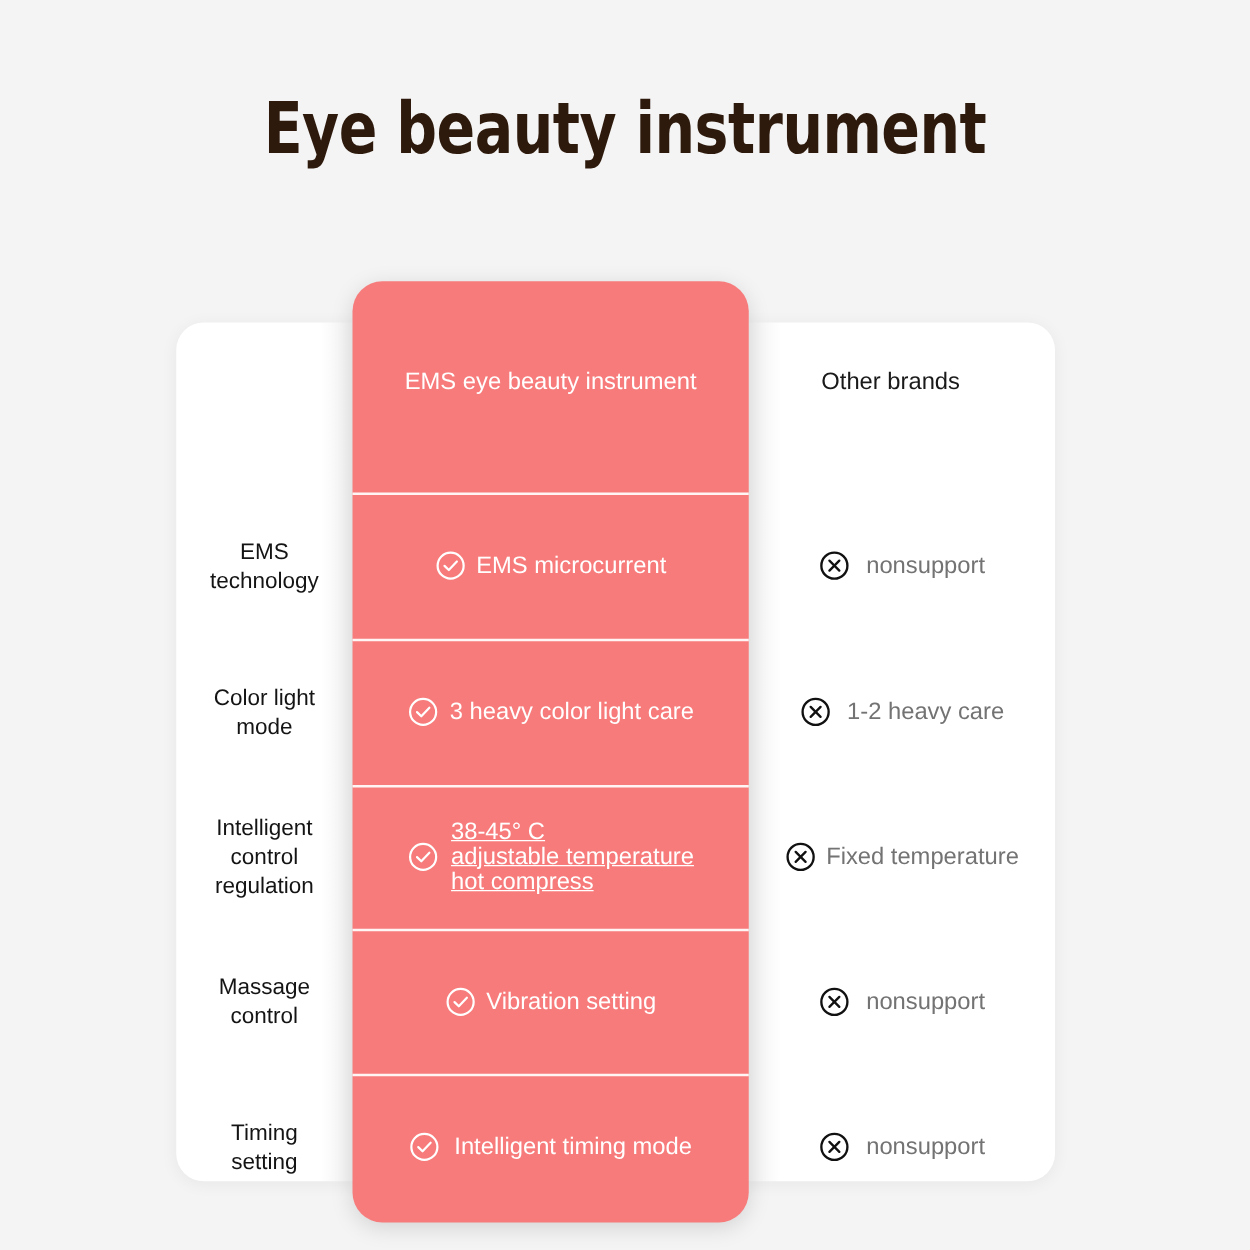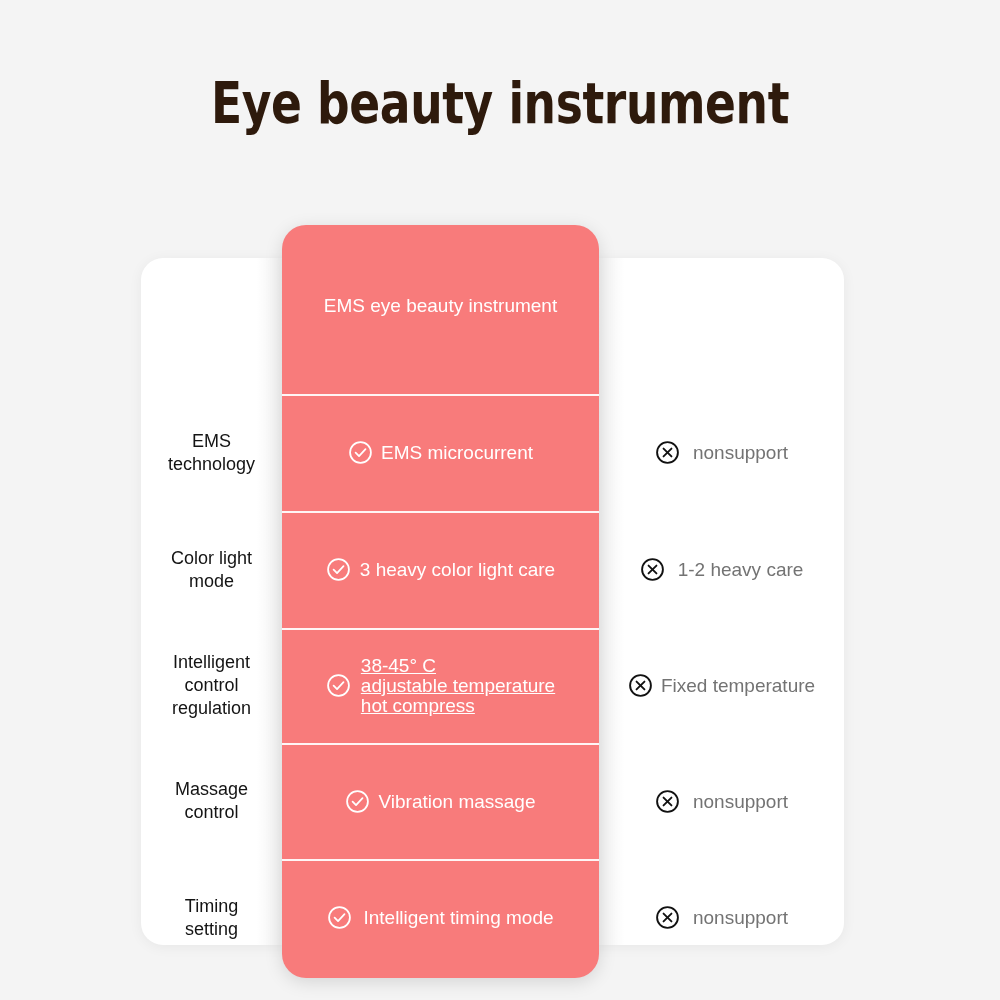--- a/index.html
+++ b/index.html
@@ -212,20 +212,23 @@
 
   <div class="grid">
 
     <div class="row row-header">
       <div class="col-feature">
         <span class="feature-label"></span>
       </div>
       <div class="col-ems">
         <span class="hdr-ems">EMS eye beauty instrument</span>
       </div>
+      <div class="col-other">
+        <span class="hdr-other">Other brands</span>
+      </div>
     </div>
 
     <div class="divider" style="top:136px;"></div>
     <div class="row" style="top:136px; height:117px;">
       <div class="col-feature">
         <span class="feature-label multiline" style="white-space:pre-line;">EMS
 technology</span>
       </div>
       <div class="col-ems">
         <span class="cell-ems">
@@ -310,21 +313,21 @@
       <div class="col-feature">
         <span class="feature-label multiline" style="white-space:pre-line;">Massage
 control</span>
       </div>
       <div class="col-ems">
         <span class="cell-ems">
           <svg class="ico" viewBox="0 0 24 24">
             <circle cx="12" cy="12" r="10" fill="none" stroke="#ffffff" stroke-width="1.7"></circle>
             <polyline points="7.3,12.2 10.6,15.4 16.8,8.8" fill="none" stroke="#ffffff" stroke-width="1.7" stroke-linecap="round" stroke-linejoin="round"></polyline>
           </svg>
-          <span class="txt">Vibration massage</span>
+          <span class="txt">Vibration setting</span>
         </span>
       </div>
       <div class="col-other">
         <span class="cell-other">
           <svg class="ico" viewBox="0 0 24 24">
             <circle cx="12" cy="12" r="10" fill="none" stroke="#111111" stroke-width="1.8"></circle>
             <line x1="8.2" y1="8.2" x2="15.8" y2="15.8" stroke="#111111" stroke-width="1.8" stroke-linecap="round"></line>
             <line x1="15.8" y1="8.2" x2="8.2" y2="15.8" stroke="#111111" stroke-width="1.8" stroke-linecap="round"></line>
           </svg>
           <span class="txt">nonsupport</span>

